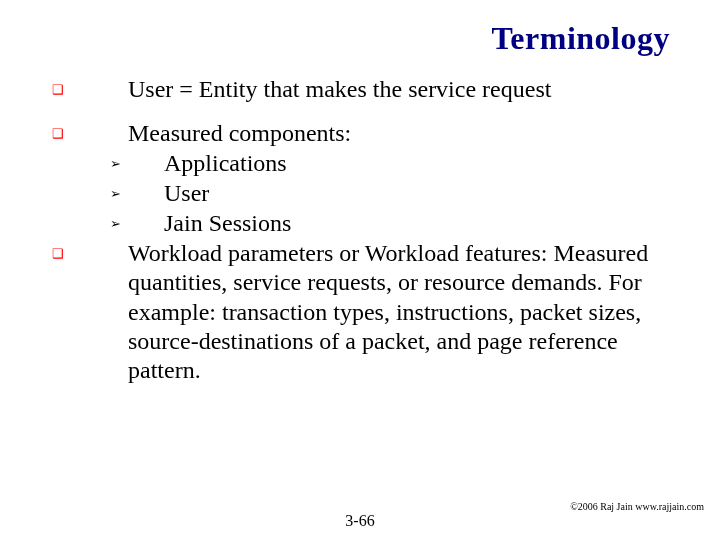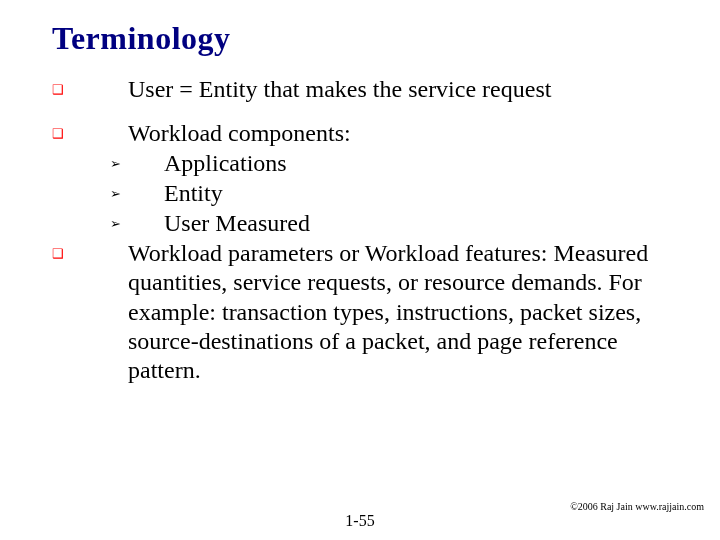--- a/index.html
+++ b/index.html
@@ -12,21 +12,21 @@
     color: #000;
   }
   .slide {
     position: relative;
     width: 720px;
     height: 540px;
     box-sizing: border-box;
     padding: 18px 50px 40px 52px;
   }
   .title {
-    text-align: left;
+    text-align: right;
     font-weight: bold;
     color: #000080;
     font-size: 32px;
     margin: 2px 0 18px 0;
     letter-spacing: 0.5px;
   }
   .body {
     font-size: 24px;
     line-height: 1.22;
   }
@@ -87,38 +87,38 @@
 
   <div class="body">
 
     <div class="lvl1">
       <div class="bullet">❑</div>
       <div class="txt">User = Entity that makes the service request</div>
     </div>
 
     <div class="lvl1 nogap">
       <div class="bullet">❑</div>
-      <div class="txt">Workload components:</div>
+      <div class="txt">Measured components:</div>
     </div>
 
     <div class="lvl2">
       <div class="bullet">➢</div>
       <div class="txt">Applications</div>
     </div>
     <div class="lvl2">
       <div class="bullet">➢</div>
-      <div class="txt">Entity</div>
+      <div class="txt">User</div>
     </div>
     <div class="lvl2">
       <div class="bullet">➢</div>
-      <div class="txt">User Measured</div>
+      <div class="txt">Jain Sessions</div>
     </div>
 
     <div class="lvl1 nogap">
       <div class="bullet">❑</div>
       <div class="txt">Workload parameters or Workload features: Measured quantities, service requests, or resource demands. For example: transaction types, instructions, packet sizes, source-destinations of a packet, and page reference pattern.</div>
     </div>
 
   </div>
 
   <div class="copyright">©2006 Raj Jain www.rajjain.com</div>
-  <div class="pagenum">1-55</div>
+  <div class="pagenum">3-66</div>
 </div>
 
 </body></html>

